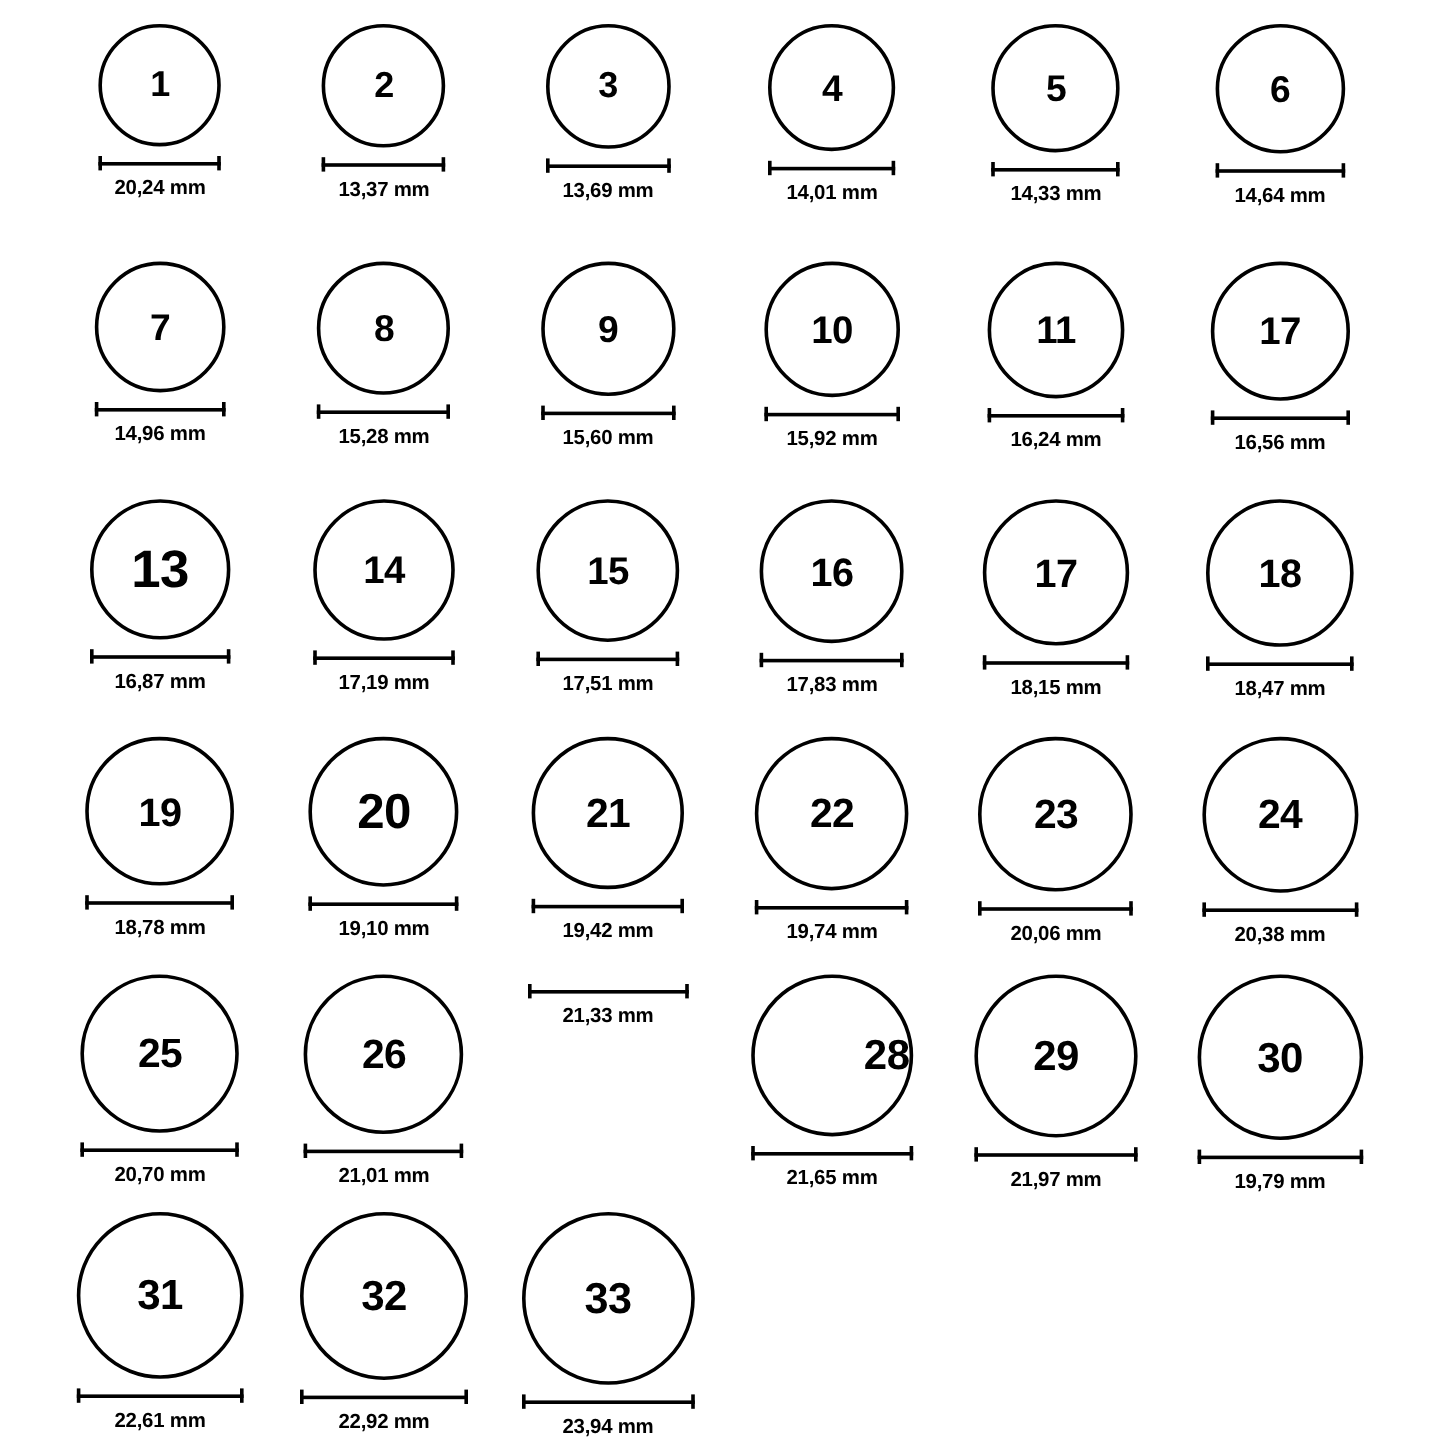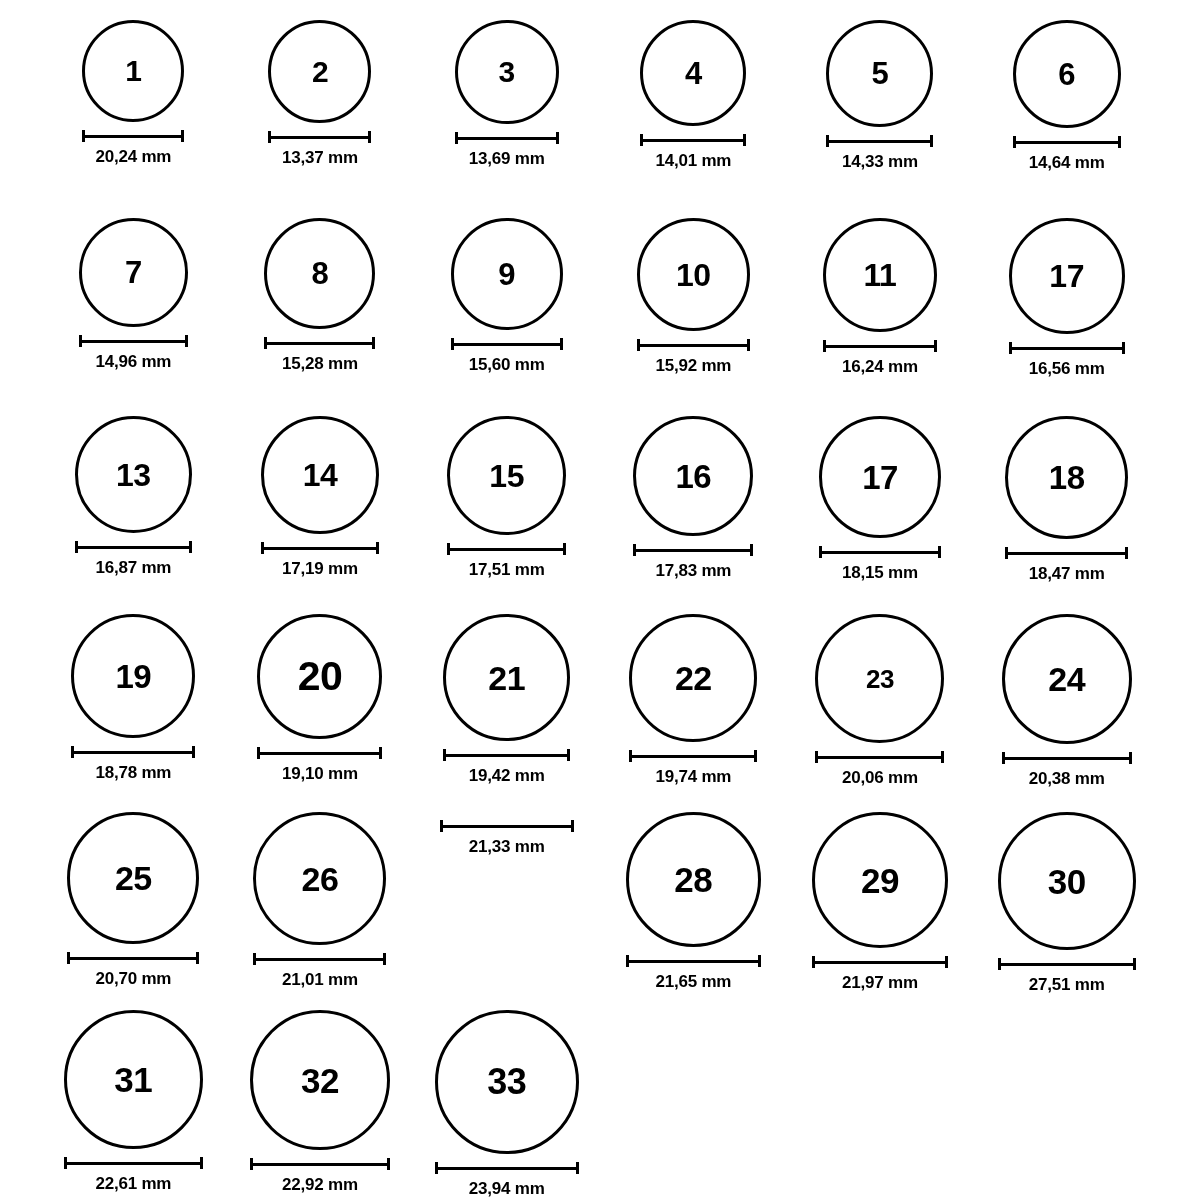--- a/index.html
+++ b/index.html
@@ -241,21 +241,21 @@
           <div class="caliper" style="width: 116px;">
             <div class="bar"></div>
             <div class="endcap left"></div>
             <div class="endcap right"></div>
           </div>
           <div class="mm">16,56 mm</div>
         </div>
       </div>
       <div class="cell">
         <div class="ring" style="width: 117px; height: 117px;">
-          <div class="ring-label" style="font-size: 32px;">13</div>
+          <div class="ring-label" style="font-size: 44px;">13</div>
         </div>
         <div class="measure">
           <div class="caliper" style="width: 117px;">
             <div class="bar"></div>
             <div class="endcap left"></div>
             <div class="endcap right"></div>
           </div>
           <div class="mm">16,87 mm</div>
         </div>
       </div>
@@ -371,21 +371,21 @@
           <div class="caliper" style="width: 128px;">
             <div class="bar"></div>
             <div class="endcap left"></div>
             <div class="endcap right"></div>
           </div>
           <div class="mm">19,74 mm</div>
         </div>
       </div>
       <div class="cell">
         <div class="ring" style="width: 129px; height: 129px;">
-          <div class="ring-label" style="font-size: 26px; text-align: right;">23</div>
+          <div class="ring-label" style="font-size: 34px; text-align: right;">23</div>
         </div>
         <div class="measure">
           <div class="caliper" style="width: 129px;">
             <div class="bar"></div>
             <div class="endcap left"></div>
             <div class="endcap right"></div>
           </div>
           <div class="mm">20,06 mm</div>
         </div>
       </div>
@@ -432,21 +432,21 @@
         <div class="measure">
           <div class="caliper" style="width: 134px;">
             <div class="bar"></div>
             <div class="endcap left"></div>
             <div class="endcap right"></div>
           </div>
           <div class="mm">21,33 mm</div>
         </div>
       </div>
       <div class="cell">
-        <div class="ring" style="width: 135px; height: 135px;">
+        <div class="ring" style="width: 135px; height: 135px; justify-content: flex-end;">
           <div class="ring-label" style="font-size: 35px;">28</div>
         </div>
         <div class="measure">
           <div class="caliper" style="width: 135px;">
             <div class="bar"></div>
             <div class="endcap left"></div>
             <div class="endcap right"></div>
           </div>
           <div class="mm">21,65 mm</div>
         </div>
@@ -467,21 +467,21 @@
       <div class="cell">
         <div class="ring" style="width: 138px; height: 138px;">
           <div class="ring-label" style="font-size: 35px;">30</div>
         </div>
         <div class="measure">
           <div class="caliper" style="width: 138px;">
             <div class="bar"></div>
             <div class="endcap left"></div>
             <div class="endcap right"></div>
           </div>
-          <div class="mm">27,51 mm</div>
+          <div class="mm">19,79 mm</div>
         </div>
       </div>
       <div class="cell">
         <div class="ring" style="width: 139px; height: 139px;">
           <div class="ring-label" style="font-size: 35px;">31</div>
         </div>
         <div class="measure">
           <div class="caliper" style="width: 139px;">
             <div class="bar"></div>
             <div class="endcap left"></div>

